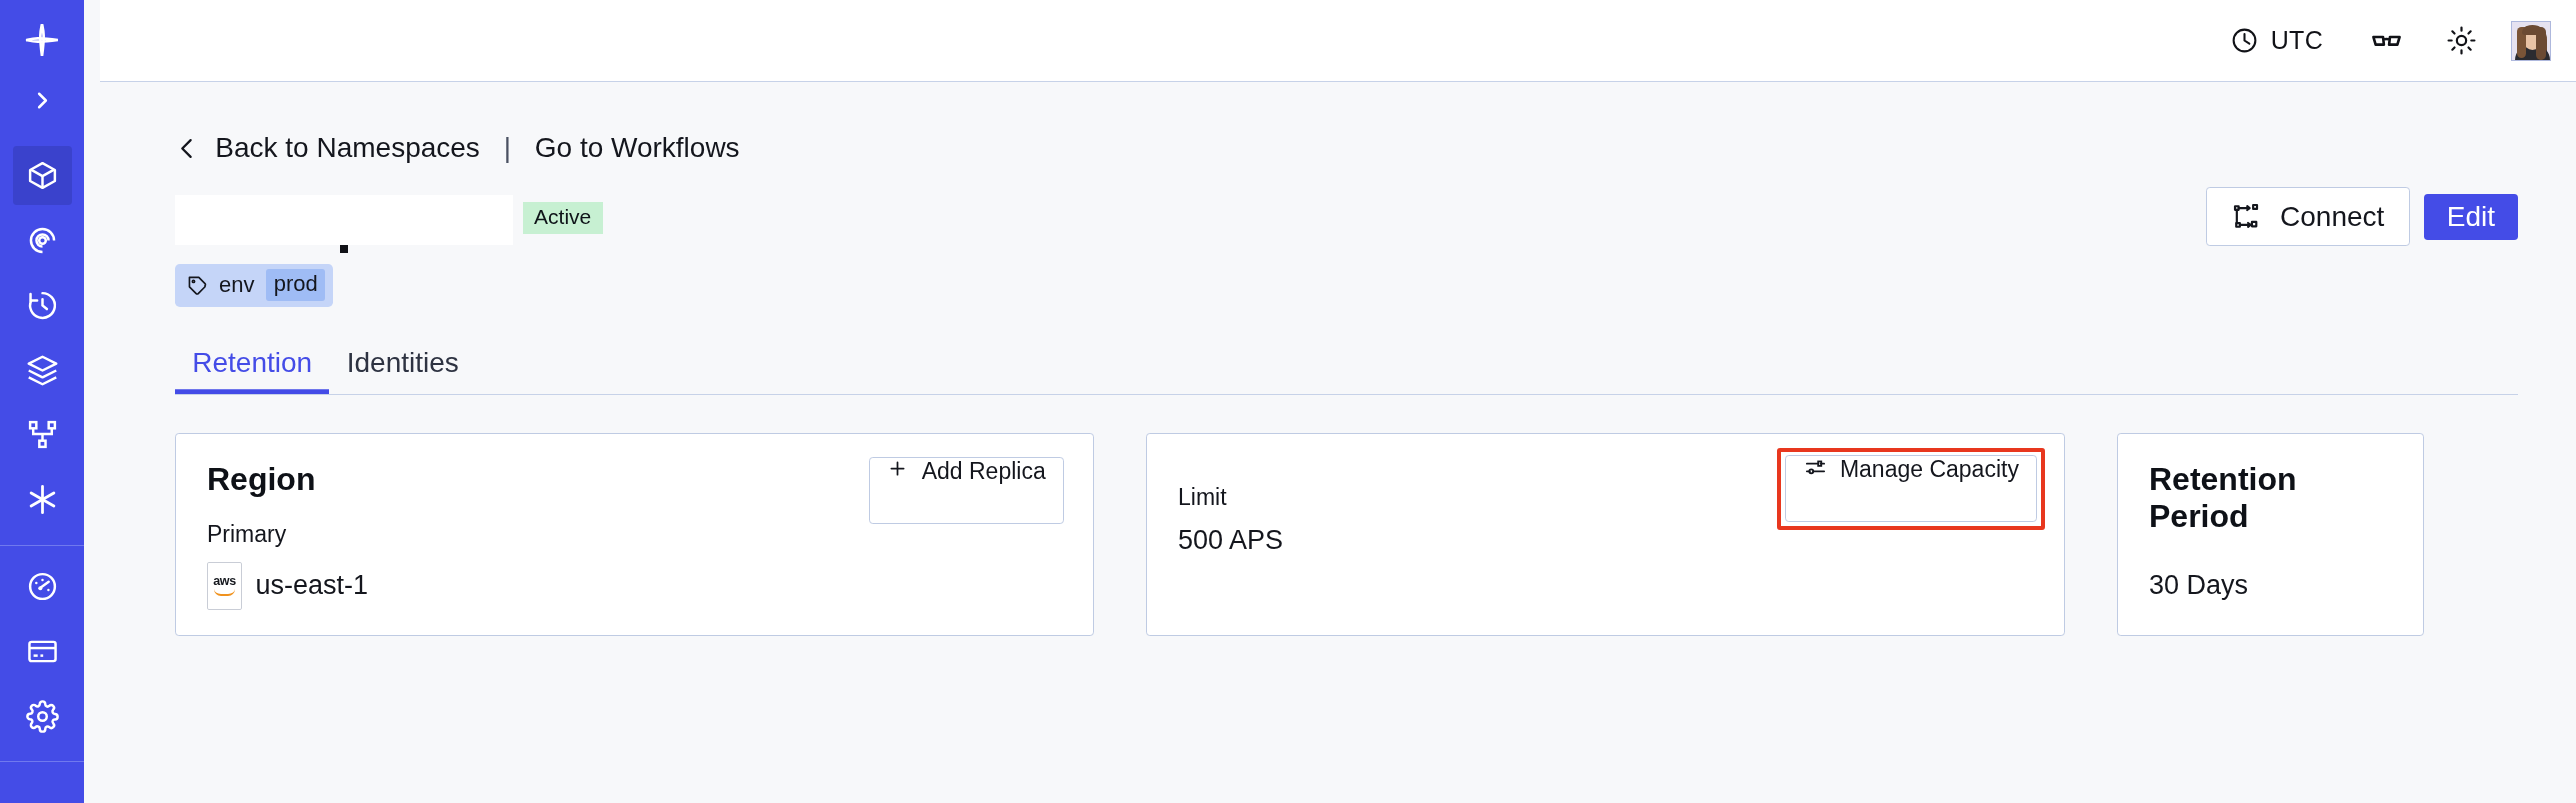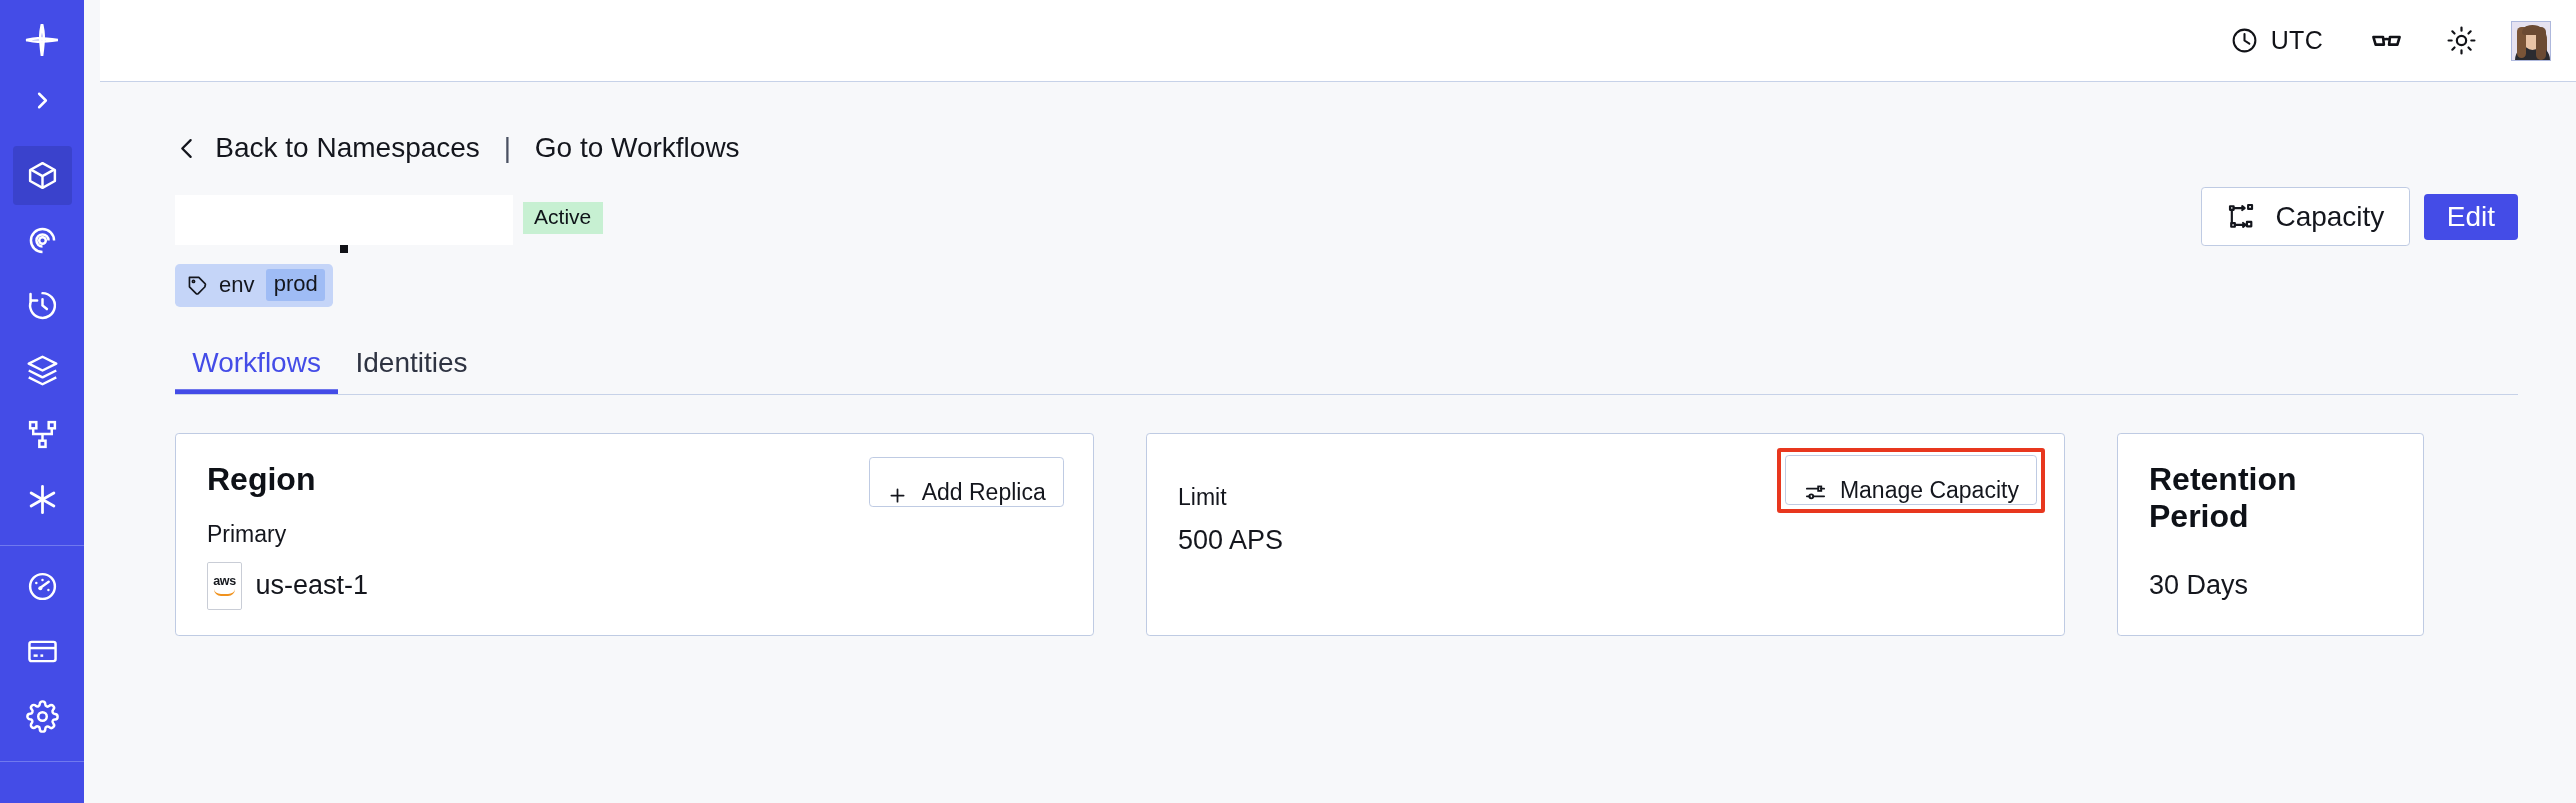--- a/index.html
+++ b/index.html
@@ -124,23 +124,23 @@
   .card-retention { width: 307px; }
   .card-head { display:flex; align-items:center; gap: 17.3px; }
   .card-title { font-size: 32px; color:#0E1117; font-weight: 700; }
   .badge-ondemand {
     display:flex; align-items:center; gap: 7.7px;
     background:#E3DBF9; border-radius: 4.8px; padding: 4.8px 11.5px 5.8px 9.6px;
     font-size: 21px; color:#14161D;
   }
   .card-btn {
     position:absolute; right: 29px; top: 23px;
-    display:flex; align-items:flex-end; gap: 13.4px;
+    display:flex; align-items:flex-start; gap: 13.4px;
     background:#fff; border: 1.9px solid #BFCBE3; border-radius: 3.8px;
-    height: 50px; padding: 0 17.3px; cursor:pointer; font-size: 23px; color:#14161D;
+    height: 67px; padding: 0 17.3px; cursor:pointer; font-size: 23px; color:#14161D;
   }
   .highlight-box {
     position:absolute; right: 19px; top: 13.4px;
     border: 4.8px solid #E8371E; border-radius: 2.9px; padding: 3.8px;
   }
   .highlight-box .card-btn { position: static; }
   .card-sublabel { margin-top: 23px; font-size: 23px; color:#14161D; }
   .card-value { margin-top: 13.4px; font-size: 27px; color:#14161D; display:flex; align-items:center; gap: 13.4px; }
   .aws-logo {
     width: 35px; height: 48px; border: 1px solid #C9CDD6; border-radius: 1.9px;
@@ -342,41 +342,41 @@
                   <rect x="17.5" y="2.5" width="3.2" height="3.2"></rect>
                 <rect x="3.5" y="17.5" width="3" height="3"></rect>
                   <rect x="16.5" y="16.5" width="3.6" height="3.6"></rect>
                 <path d="M5.5 5H14"></path>
                   <path d="M4 6.5v11"></path>
                   <path d="M7 19h8.5"></path>
                 <path d="M12.6 3.4 14.6 5l-2 1.6"></path>
                   <path d="M13.3 17.4l2 1.6-2 1.6"></path>
                 </svg>
             </span>
-            <span class="btn-connect-label">Capacity</span>
+            <span class="btn-connect-label">Connect</span>
           </div>
           <button class="btn-edit">Edit</button>
         </div>
       </div>
 
       <div class="tag-row">
         <div class="tag-chip">
           <span class="sb-icon">
             <svg width="21" height="21" viewBox="0 0 24 24" fill="none" stroke="#14161D" stroke-width="1.9" stroke-linejoin="round">
                 <path d="M20.6 13.4 12.8 21.2a1.6 1.6 0 0 1-2.3 0L2.8 13.5V2.8h10.7l7.1 7.1a1.6 1.6 0 0 1 0 2.3z" transform="translate(0,0)"></path>
               <circle cx="7.4" cy="7.3" r="1.3"></circle>
               </svg>
           </span>
           <span class="tag-key">env</span>
           <span class="tag-val">prod</span>
         </div>
       </div>
 
       <div class="tabs">
-        <div class="tab active">Workflows</div>
+        <div class="tab active">Retention</div>
         <div class="tab">Identities</div>
       </div>
 
       <div class="cards">
 
         <div class="card card-region">
           <div class="card-head">
             <span class="card-title">Region</span>
           </div>
           <div class="card-btn">

